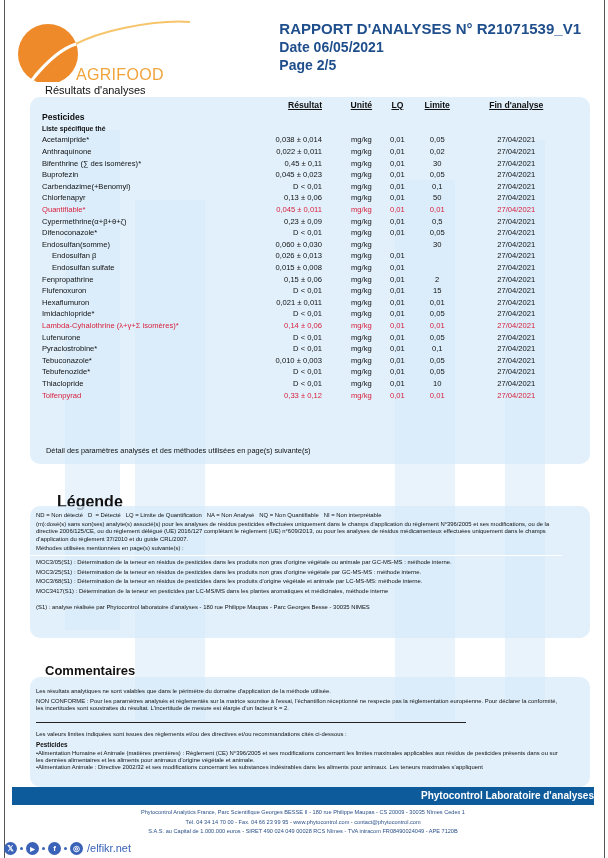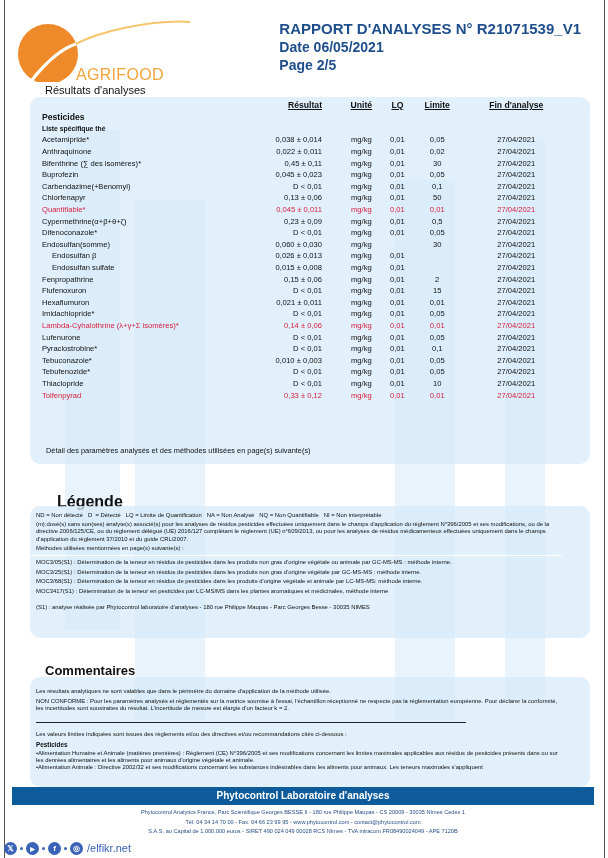--- a/index.html
+++ b/index.html
@@ -44,21 +44,21 @@
   .legend .divider { border-top: 1px solid #fff; margin: 3px -6px 3px -6px; }
   .legend .m { margin-bottom: 2.5px; }
 
   .comm-title { position: absolute; left: 45px; top: 663px; font-size: 13px; font-weight: bold; }
   .panel-comm { left: 30px; top: 677px; width: 560px; height: 110px; }
   .comm { position: absolute; left: 36px; top: 688px; width: 530px; font-size: 5.9px; line-height: 7.2px; }
   .comm p { margin-bottom: 3px; }
   .comm .hr { width: 430px; border-top: 1px solid #222; margin: 9px 0 8px 0; }
   .comm .b { font-weight: bold; font-size: 6.4px; }
 
-  .band { position: absolute; left: 12px; top: 787px; width: 582px; height: 18px; background: #0e5b9c; color: #fff; font-weight: bold; font-size: 10px; text-align: center; line-height: 18px; }
+  .band { position: absolute; left: 12px; top: 787px; width: 582px; height: 18px; background: #0e5b9c; color: #fff; font-weight: bold; font-size: 10px; text-align: right; line-height: 18px; }
   .foot { position: absolute; left: 12px; top: 808px; width: 582px; text-align: center; color: #2a4f86; font-size: 5.6px; line-height: 9.6px; }
 
   .social { position: absolute; left: 4px; top: 840px; height: 16px; display: flex; align-items: center; gap: 2px; }
   .sico { width: 13px; height: 13px; border-radius: 50%; background: #3a63b8; color: #fff; font-size: 8px; font-weight: bold; display: flex; align-items: center; justify-content: center; }
   .sdot { width: 3px; height: 3px; border-radius: 50%; background: #3a63b8; margin: 0 1px; }
   .shandle { color: #3a63b8; font-size: 11px; margin-left: 2px; }
 </style>
 </head>
 <body>
 

